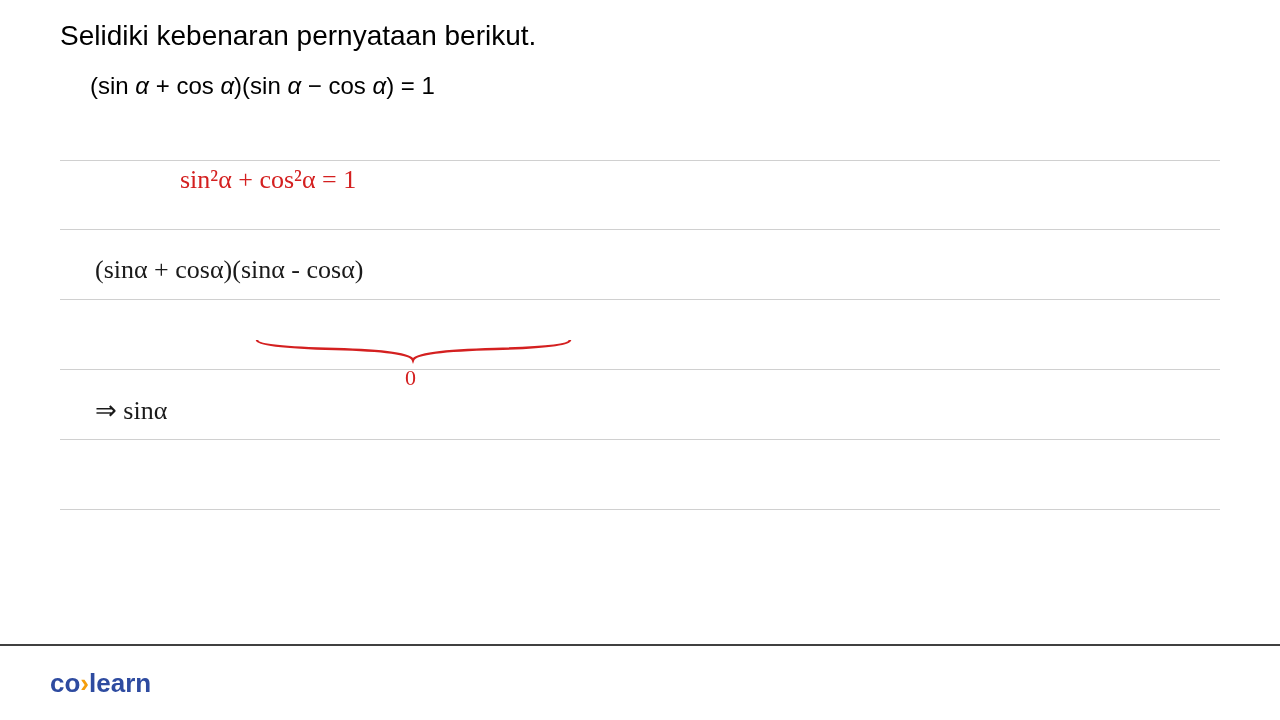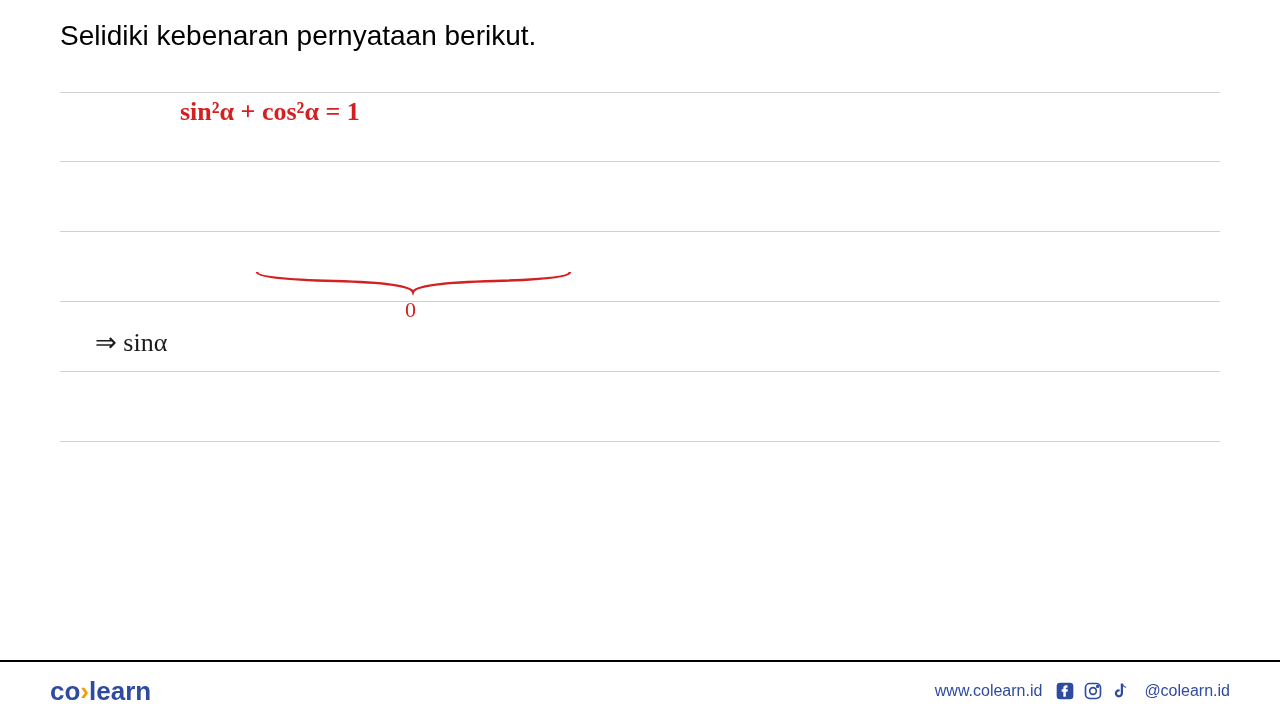--- a/index.html
+++ b/index.html
@@ -46,36 +46,36 @@
     .red-text {
       color: #d42020;
       font-size: 26px;
       font-weight: 500;
     }
     .black-text {
       color: #1a1a1a;
       font-size: 26px;
       font-weight: 500;
     }
-    .line1 { top: 25px; left: 120px; font-weight: bold; }
+    .line1 { top: 25px; left: 120px; }
     .line2 { top: 115px; left: 35px; }
     .line3 { top: 165px; left: 35px; }
     .line4 { top: 255px; left: 35px; }
     .brace-svg {
       position: absolute;
       top: 195px;
       left: 195px;
     }
     .footer {
       position: absolute;
       bottom: 0;
       left: 0;
       right: 0;
-      height: 60px;
-      border-top: 2px solid #000000;
+      height: 76px;
+      border-top: 2px solid #404040;
       display: flex;
       align-items: center;
       justify-content: space-between;
       padding: 16px 50px;
       background: #fff;
     }
     .logo {
       font-size: 26px;
       font-weight: bold;
       color: #2e4ba0;
@@ -107,60 +107,40 @@
       justify-content: center;
     }
     .website { font-weight: 500; }
     .handle { font-weight: 500; }
   </style>
 </head>
 <body>
 
 <div class="content">
   <div class="problem-title">Selidiki kebenaran pernyataan berikut.</div>
+  <div class="problem-equation">
+    (sin <span class="italic">α</span> + cos <span class="italic">α</span>)(sin <span class="italic">α</span> − cos <span class="italic">α</span>) = 1
+  </div>
 
   <div class="work-area">
     <div class="ruled-line"></div>
     <div class="ruled-line"></div>
     <div class="ruled-line"></div>
     <div class="ruled-line"></div>
     <div class="ruled-line"></div>
 
     <div class="handwrite red-text line1">sin²α + cos²α = 1</div>
+    <div class="handwrite black-text line2">(sinα + cosα)(sinα - cosα)</div>
 
     <svg class="brace-svg" width="330" height="60">
       <path d="M 2 5 Q 2 12 80 14 Q 155 16 158 25 Q 161 16 240 14 Q 315 12 315 5" stroke="#d42020" stroke-width="2.5" fill="none"></path>
       <text x="150" y="50" fill="#d42020" font-family="Comic Sans MS" font-size="22">0</text>
     </svg>
 
     <div class="handwrite black-text line4">⇒ sinα</div>
   </div>
 </div>
 
 <div class="footer">
   <div class="logo">
     <span>co</span><span class="logo-sep">›</span><span class="logo-accent">learn</span>
   </div>
-  <div class="footer-right">
-    <span class="website">www.colearn.id</span>
-    <div class="social-icons">
-      <span class="social-icon">
-        <svg width="20" height="20" viewBox="0 0 24 24" fill="#2e4ba0">
-            <rect x="2" y="2" width="20" height="20" rx="4"></rect>
-            <path d="M13 8h2V5h-2c-1.7 0-3 1.3-3 3v2H8v3h2v6h3v-6h2l.5-3H13V8.5c0-.3.2-.5.5-.5" fill="#fff"></path>
-          </svg>
-      </span>
-      <span class="social-icon">
-        <svg width="20" height="20" viewBox="0 0 24 24" fill="none" stroke="#2e4ba0" stroke-width="2">
-            <rect x="3" y="3" width="18" height="18" rx="5"></rect>
-            <circle cx="12" cy="12" r="4"></circle>
-            <circle cx="17.5" cy="6.5" r="1" fill="#2e4ba0"></circle>
-          </svg>
-      </span>
-      <span class="social-icon">
-        <svg width="18" height="20" viewBox="0 0 24 24" fill="#2e4ba0">
-            <path d="M19 7.5c-1.8 0-3.4-.9-4.3-2.3V15c0 3-2.5 5.5-5.5 5.5S3.7 18 3.7 15s2.5-5.5 5.5-5.5c.3 0 .6 0 .9.1v3.1c-.3-.1-.6-.2-.9-.2-1.4 0-2.5 1.1-2.5 2.5s1.1 2.5 2.5 2.5 2.5-1.1 2.5-2.5V2h3c.2 2.3 2.1 4.2 4.3 4.3v3.2"></path>
-          </svg>
-      </span>
-    </div>
-    <span class="handle">@colearn.id</span>
-  </div>
 </div>
 
 </body></html>

